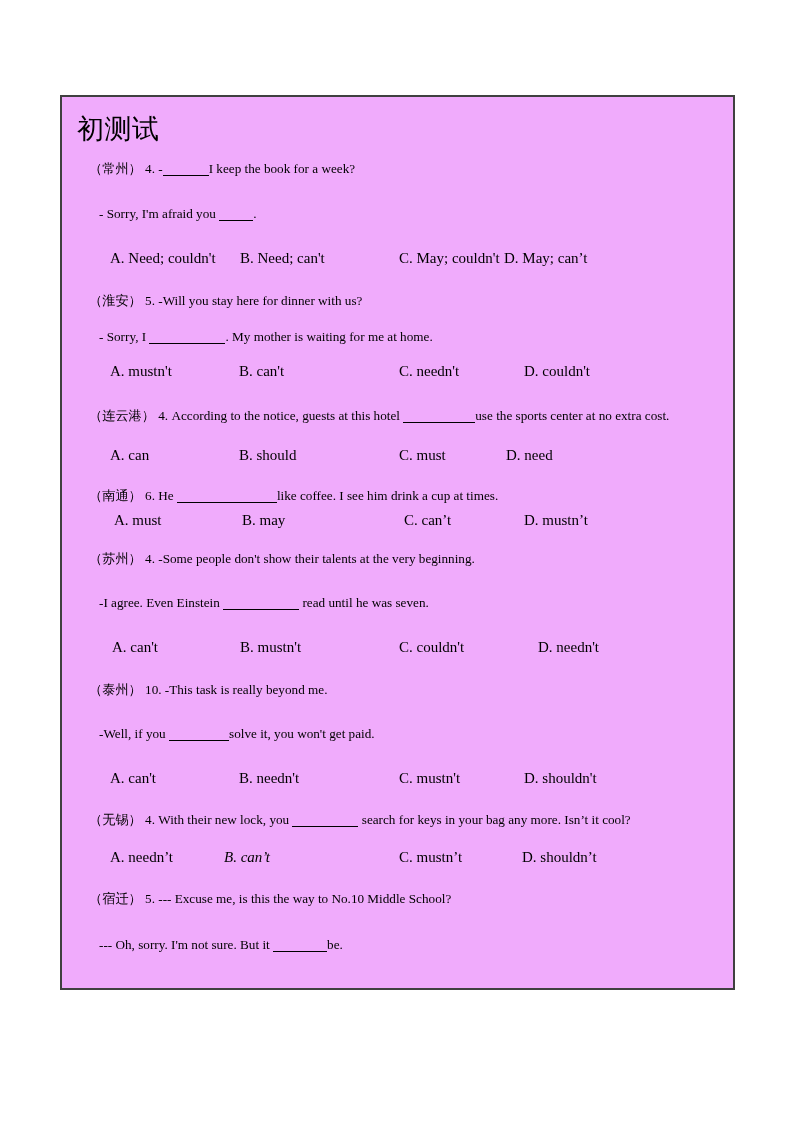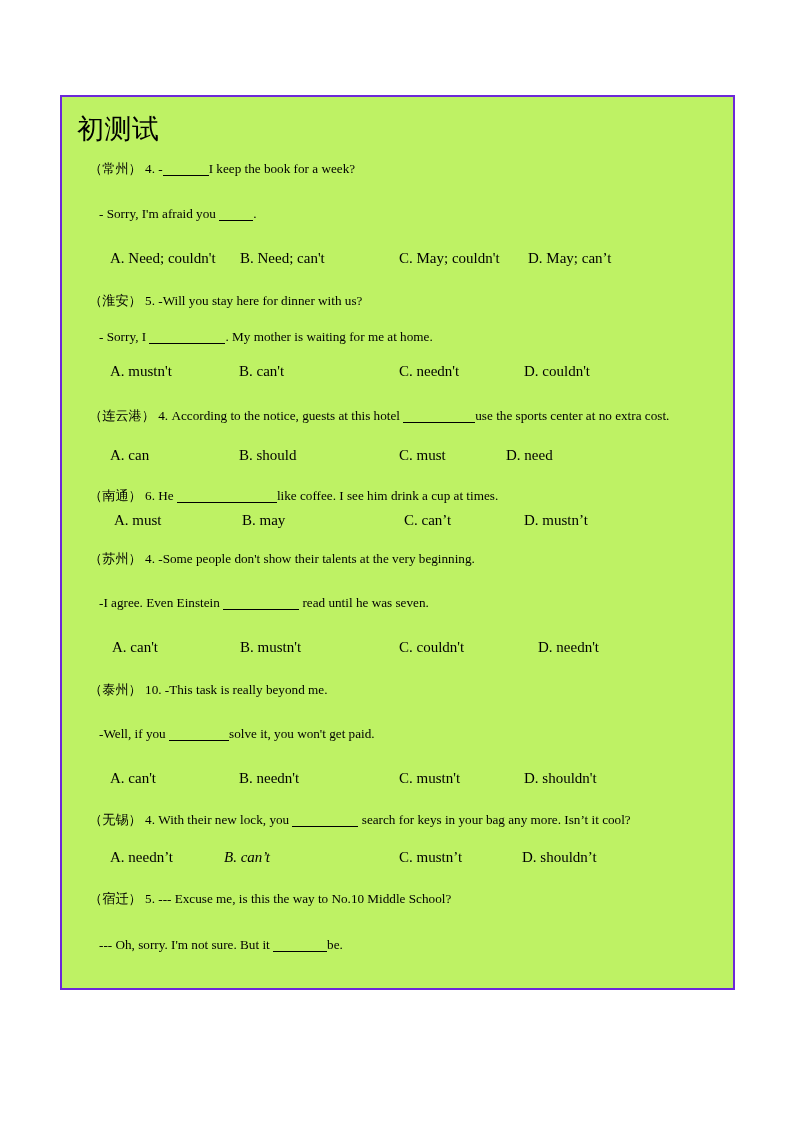--- a/index.html
+++ b/index.html
@@ -24,24 +24,24 @@
     background: #ffffff;
   }
 
   
   #frame {
     position: absolute;
     left: 60px;
     top: 95px;
     width: 675px;
     height: 895px;
-    border: 2px solid #6d28d9;
+    border: 2px solid #404040;
     box-sizing: border-box;
     overflow: hidden;
-    background: #bef264;
+    background: #f0abfc;
   }
 
   #frame-inner {
     padding: 14px 10px 0 12px;
   }
 
   .doc-title {
     font-family: "Liberation Serif", "DejaVu Serif", serif;
     font-size: 27px;
     line-height: 36px;
@@ -104,21 +104,21 @@
       <div id="questions">
           <div class="question-block">
             <div class="q-line q-stem"><span>（常州）</span><span> 4. </span><span>-</span><span class="blank" style="width: 46px;">&nbsp;</span><span>I keep the book for a week?</span></div>
             <div style="height: 20px;"></div>
             <div class="q-line q-reply"><span>- Sorry, I'm afraid you </span><span class="blank" style="width: 34px;">&nbsp;</span><span>.</span></div>
             <div style="height: 20px;"></div>
             <div class="opt-row">
               <span class="opt" style="left: 36px;">A. Need; couldn't</span>
               <span class="opt" style="left: 166px;">B. Need; can't</span>
               <span class="opt" style="left: 325px;">C. May; couldn't</span>
-              <span class="opt" style="left: 430px; margin-left: 24px;">D. May; can’t</span>
+              <span class="opt" style="left: 430px;">D. May; can’t</span>
             </div>
           </div>
           <div style="height: 18px;"></div>
           <div class="question-block">
             <div class="q-line q-stem"><span>（淮安）</span><span> 5. </span><span>-Will you stay here for dinner with us?</span></div>
             <div style="height: 12px;"></div>
             <div class="q-line q-reply"><span>- Sorry, I </span><span class="blank" style="width: 76px;">&nbsp;</span><span>. My mother is waiting for me at home.</span></div>
             <div style="height: 10px;"></div>
             <div class="opt-row">
               <span class="opt" style="left: 36px;">A. mustn't</span>

